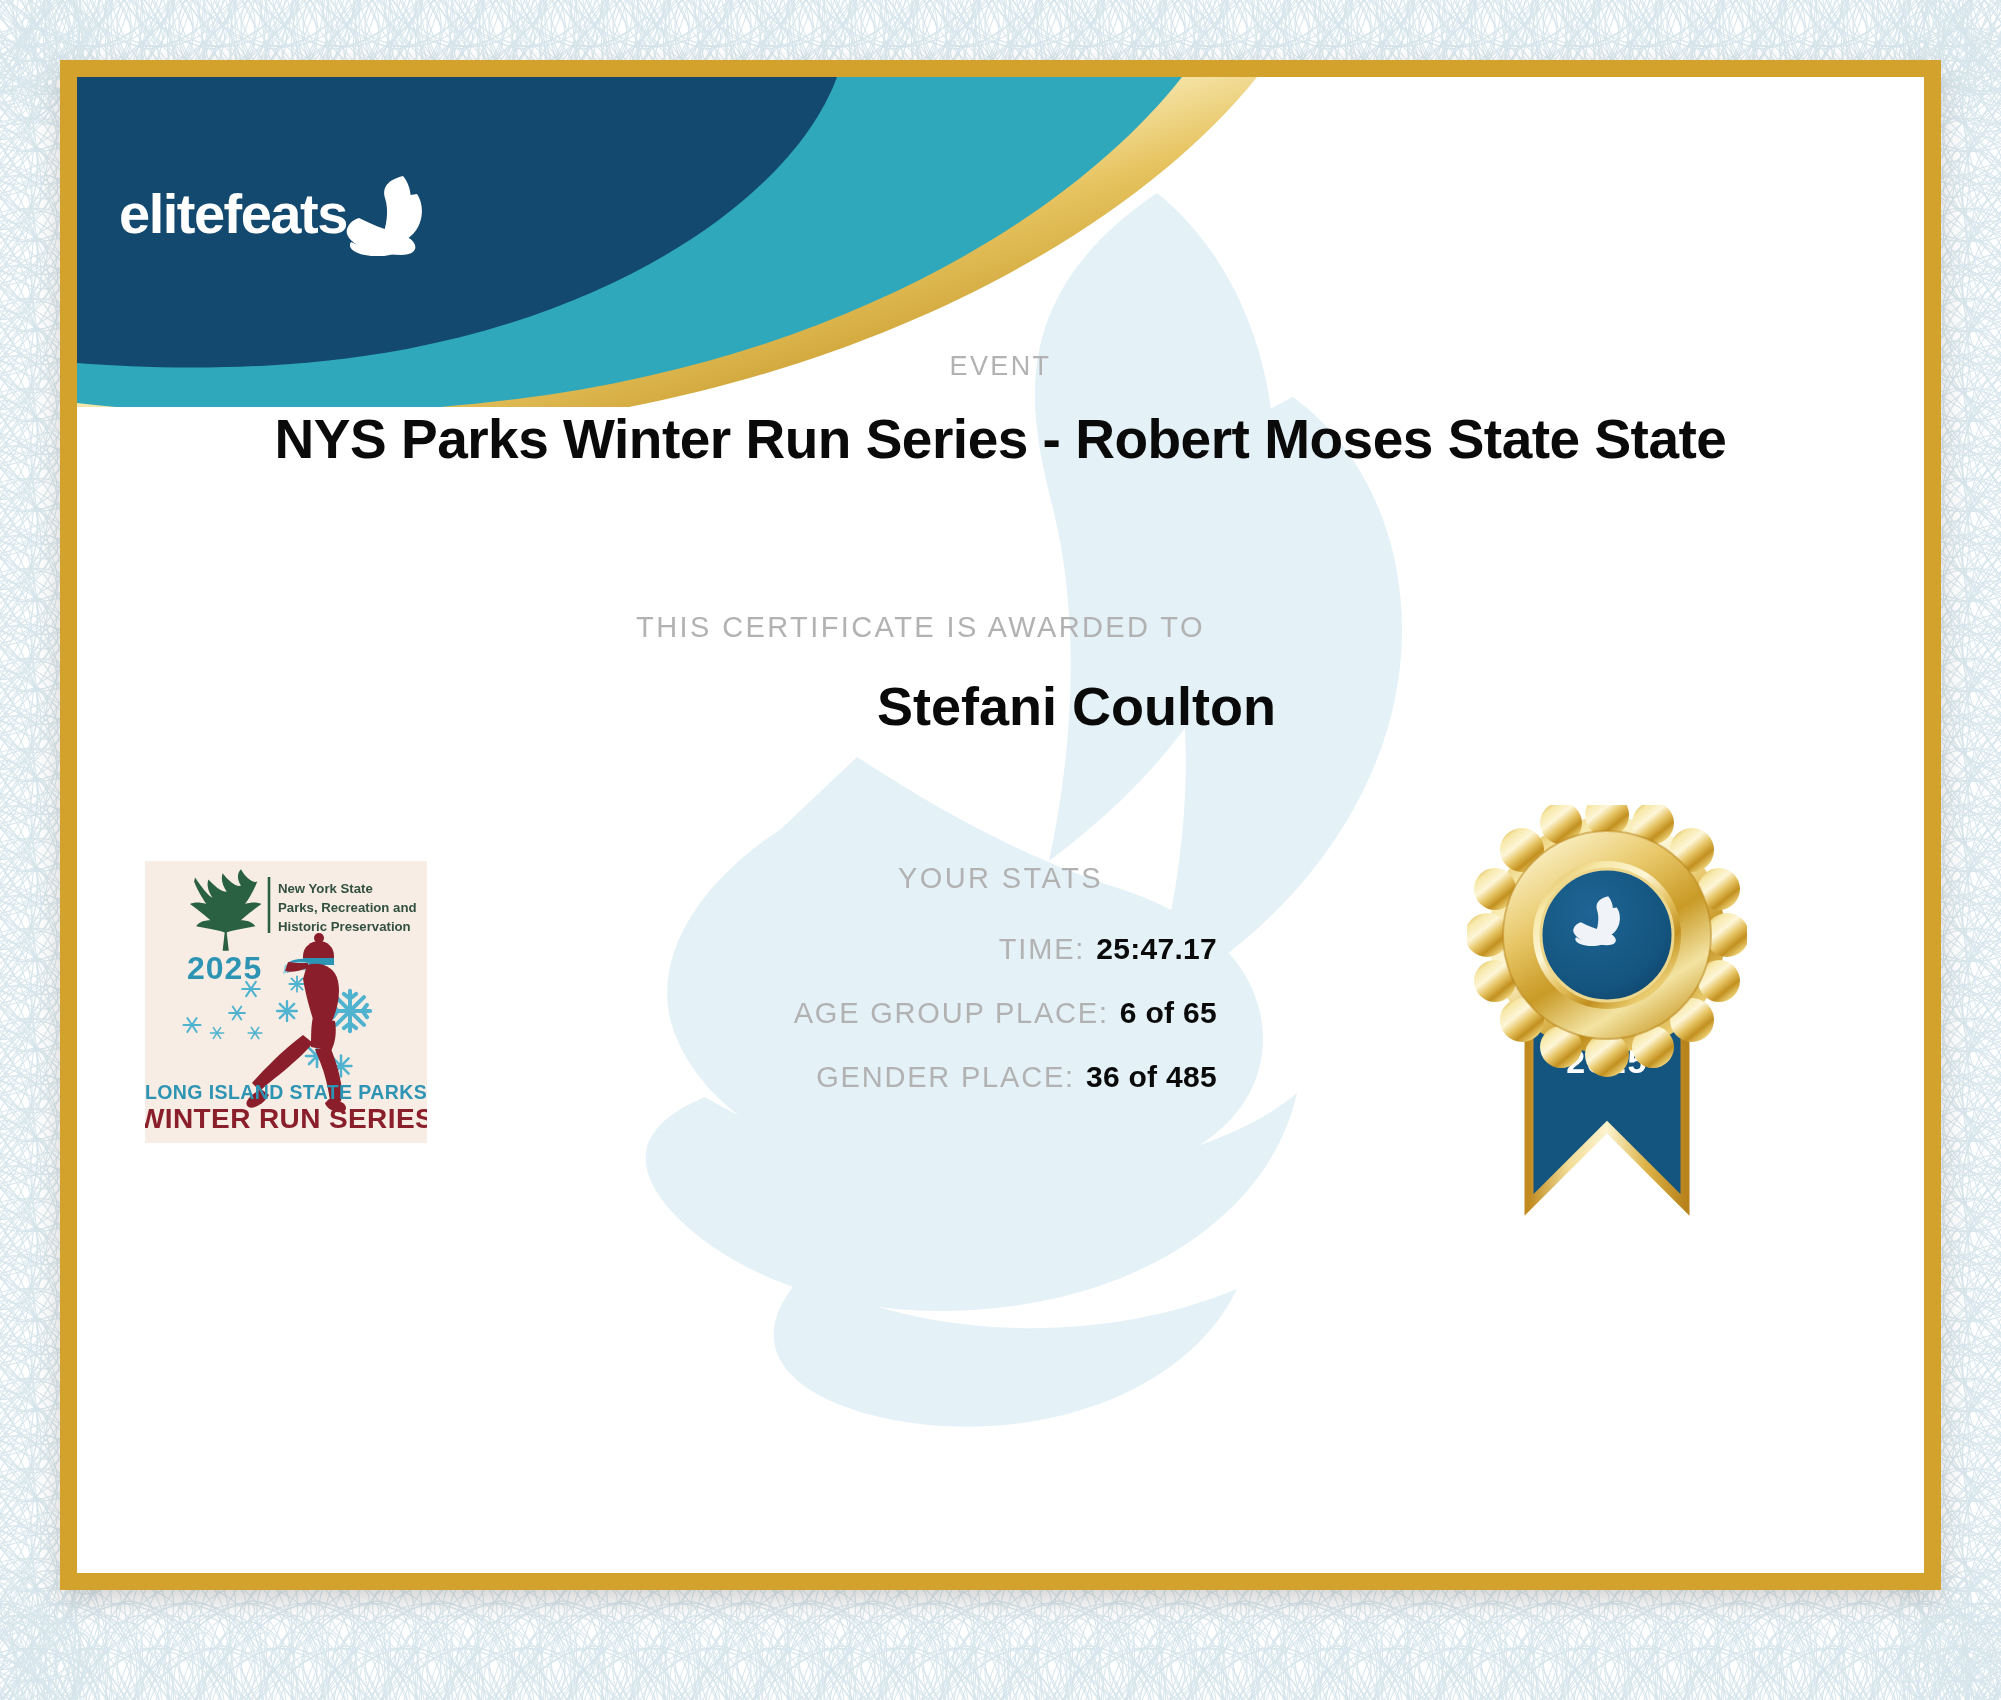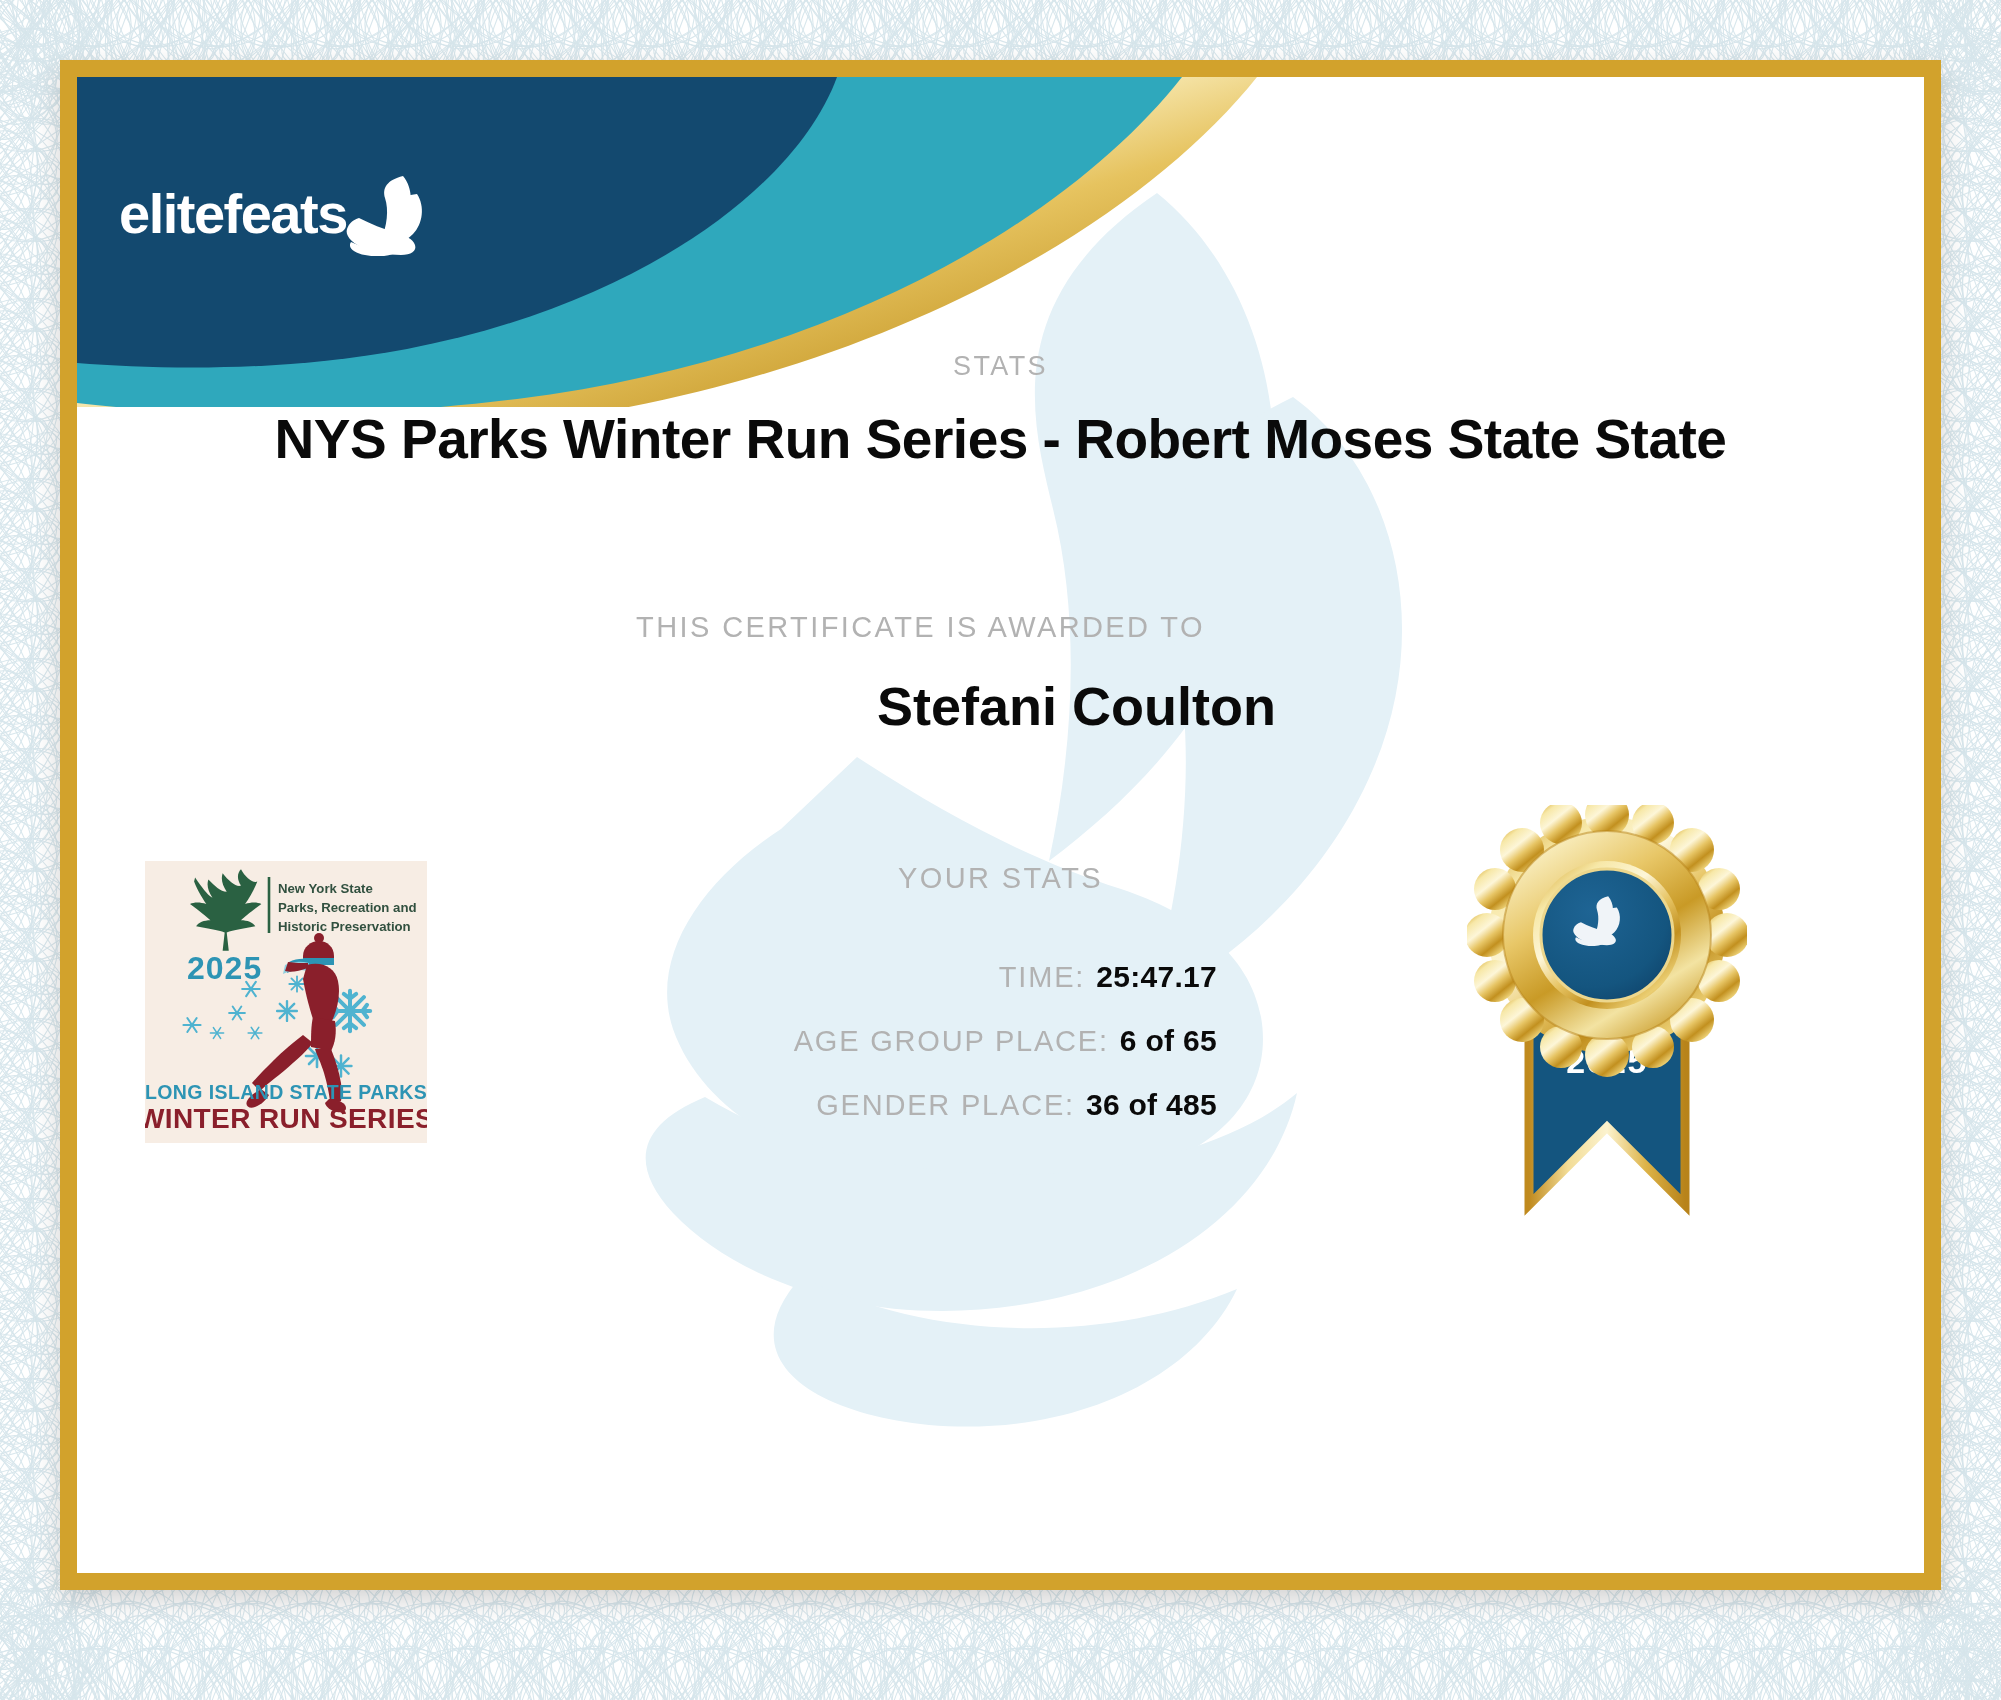--- a/index.html
+++ b/index.html
@@ -86,21 +86,21 @@
     font-size:36px; font-weight:400; color:#1a1a1a;
     font-family:"Liberation Sans", sans-serif;
   }
 
   #stats-label{
     position:absolute; top:785px; left:0; width:1847px;
     text-align:center; font-size:29px;
   }
 
   #stats-list{
-    position:absolute; top:883px; left:330px; width:810px;
+    position:absolute; top:855px; left:330px; width:810px;
   }
   .stat-row{
     display:flex; align-items:baseline; justify-content:flex-end;
     margin-bottom:30px; white-space:nowrap;
   }
   .stat-key{
     color:#b2b2b2; font-size:29px; letter-spacing:1.8px; font-weight:400;
   }
   .stat-val{
     color:#0a0a0a; font-size:30px; font-weight:bold; margin-left:11px;
@@ -277,21 +277,21 @@
         <path d="M74 20 C82 32 80 50 70 60 C63 67 53 72 43 75 C50 63 54 48 51 36 C49 27 56 22 74 20 Z"></path>
         <path d="M16 44 C28 50 40 55 52 58 C62 61 70 65 72 71 C74 77 68 81 58 81
                  C44 81 28 78 18 73 C8 68 2 61 4 55 C6 49 10 46 16 44 Z"></path>
         <path d="M8 68 C20 74 38 77 56 76 C50 82 36 84 22 81 C12 79 4 74 8 68 Z"></path>
       </g>
     </svg>
   </div>
 
   <div id="content">
 
-    <div id="event-label" class="label-gray">STATS</div>
+    <div id="event-label" class="label-gray">EVENT</div>
 
     <div id="event-title">NYS Parks Winter Run Series - Robert Moses State State</div>
 
     <div id="awarded-label" class="label-gray">THIS CERTIFICATE IS AWARDED TO</div>
 
     <div id="recipient-name">Stefani Coulton</div>
 
 
     <div id="stats-label" class="label-gray">YOUR STATS</div>
 

